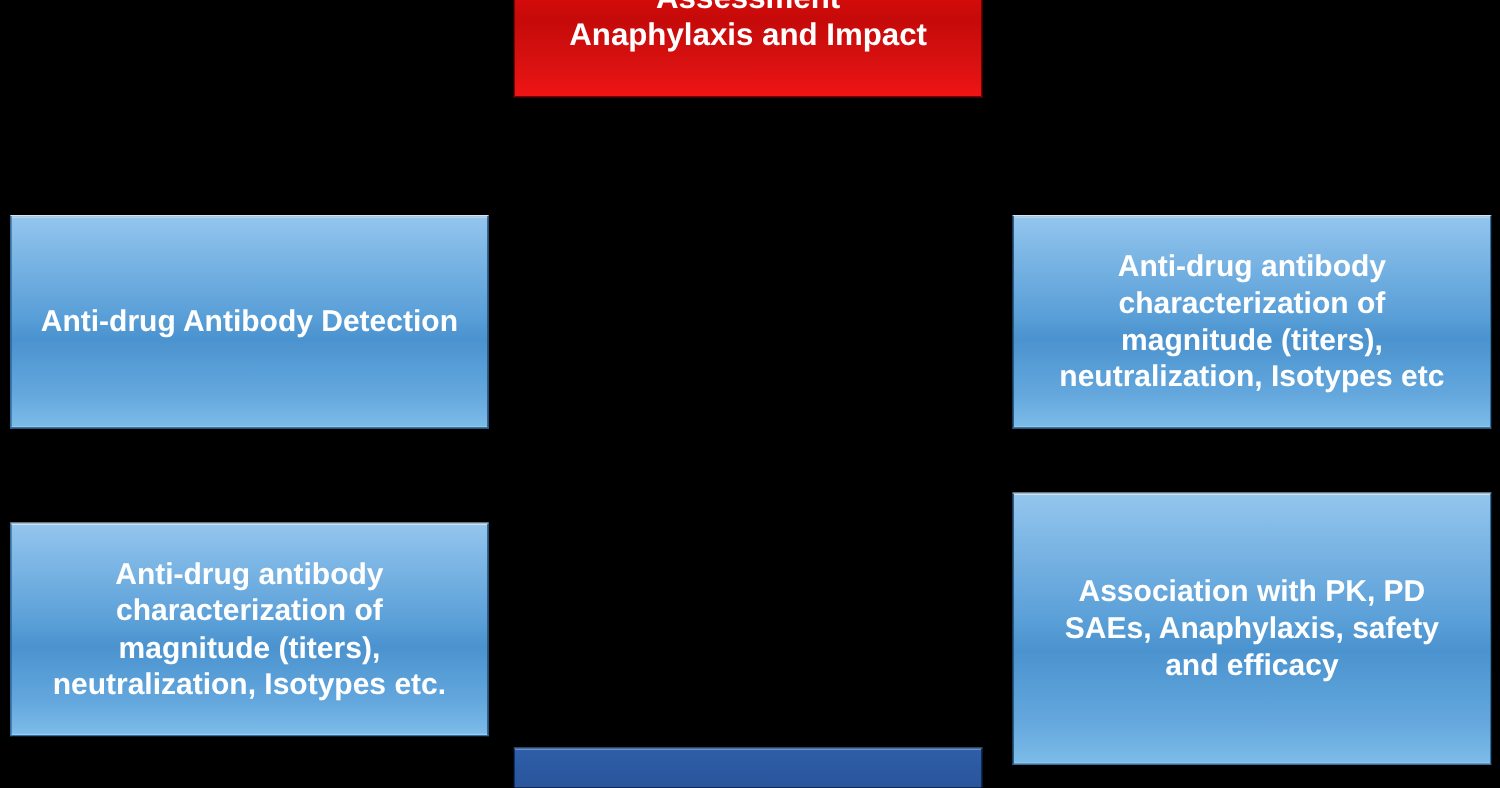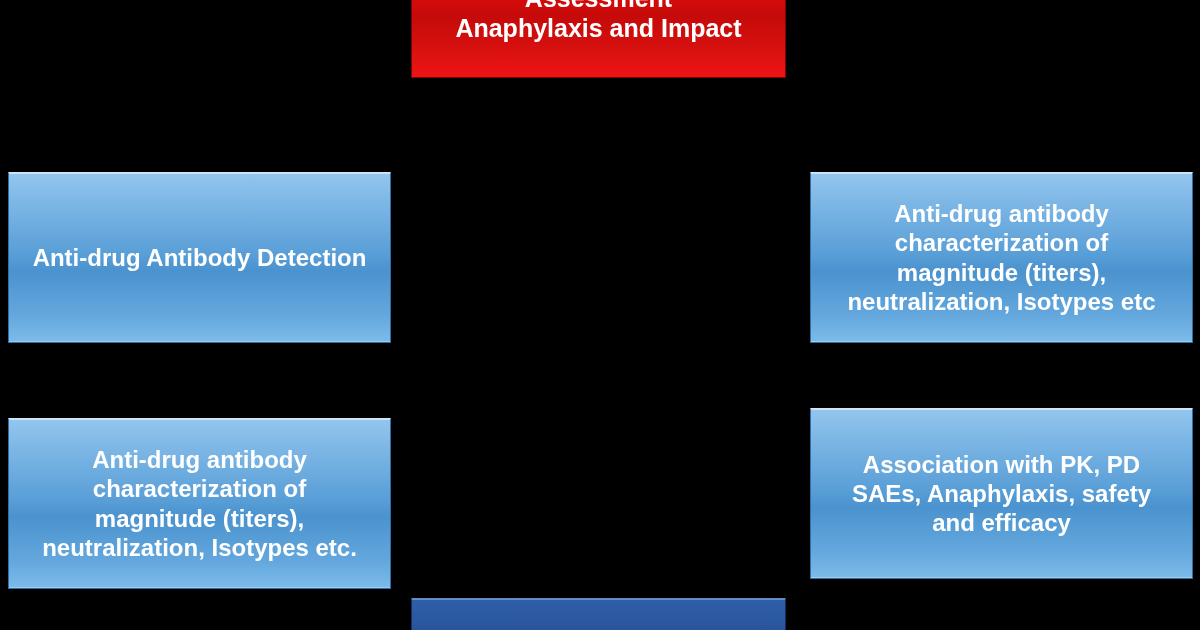--- a/index.html
+++ b/index.html
@@ -91,23 +91,23 @@
 
   .node-charac-left {
     left: 8px;
     top: 418px;
     width: 383px;
     height: 171px;
   }
 
   .node-assoc {
     left: 810px;
-    top: 408px;
+    top: 394px;
     width: 383px;
-    height: 171px;
+    height: 218px;
   }
 
   
   .node-clinical {
     left: 411px;
     top: 598px;
     width: 375px;
     height: 120px;
     font-size: 25px;
     background: linear-gradient(to bottom,

